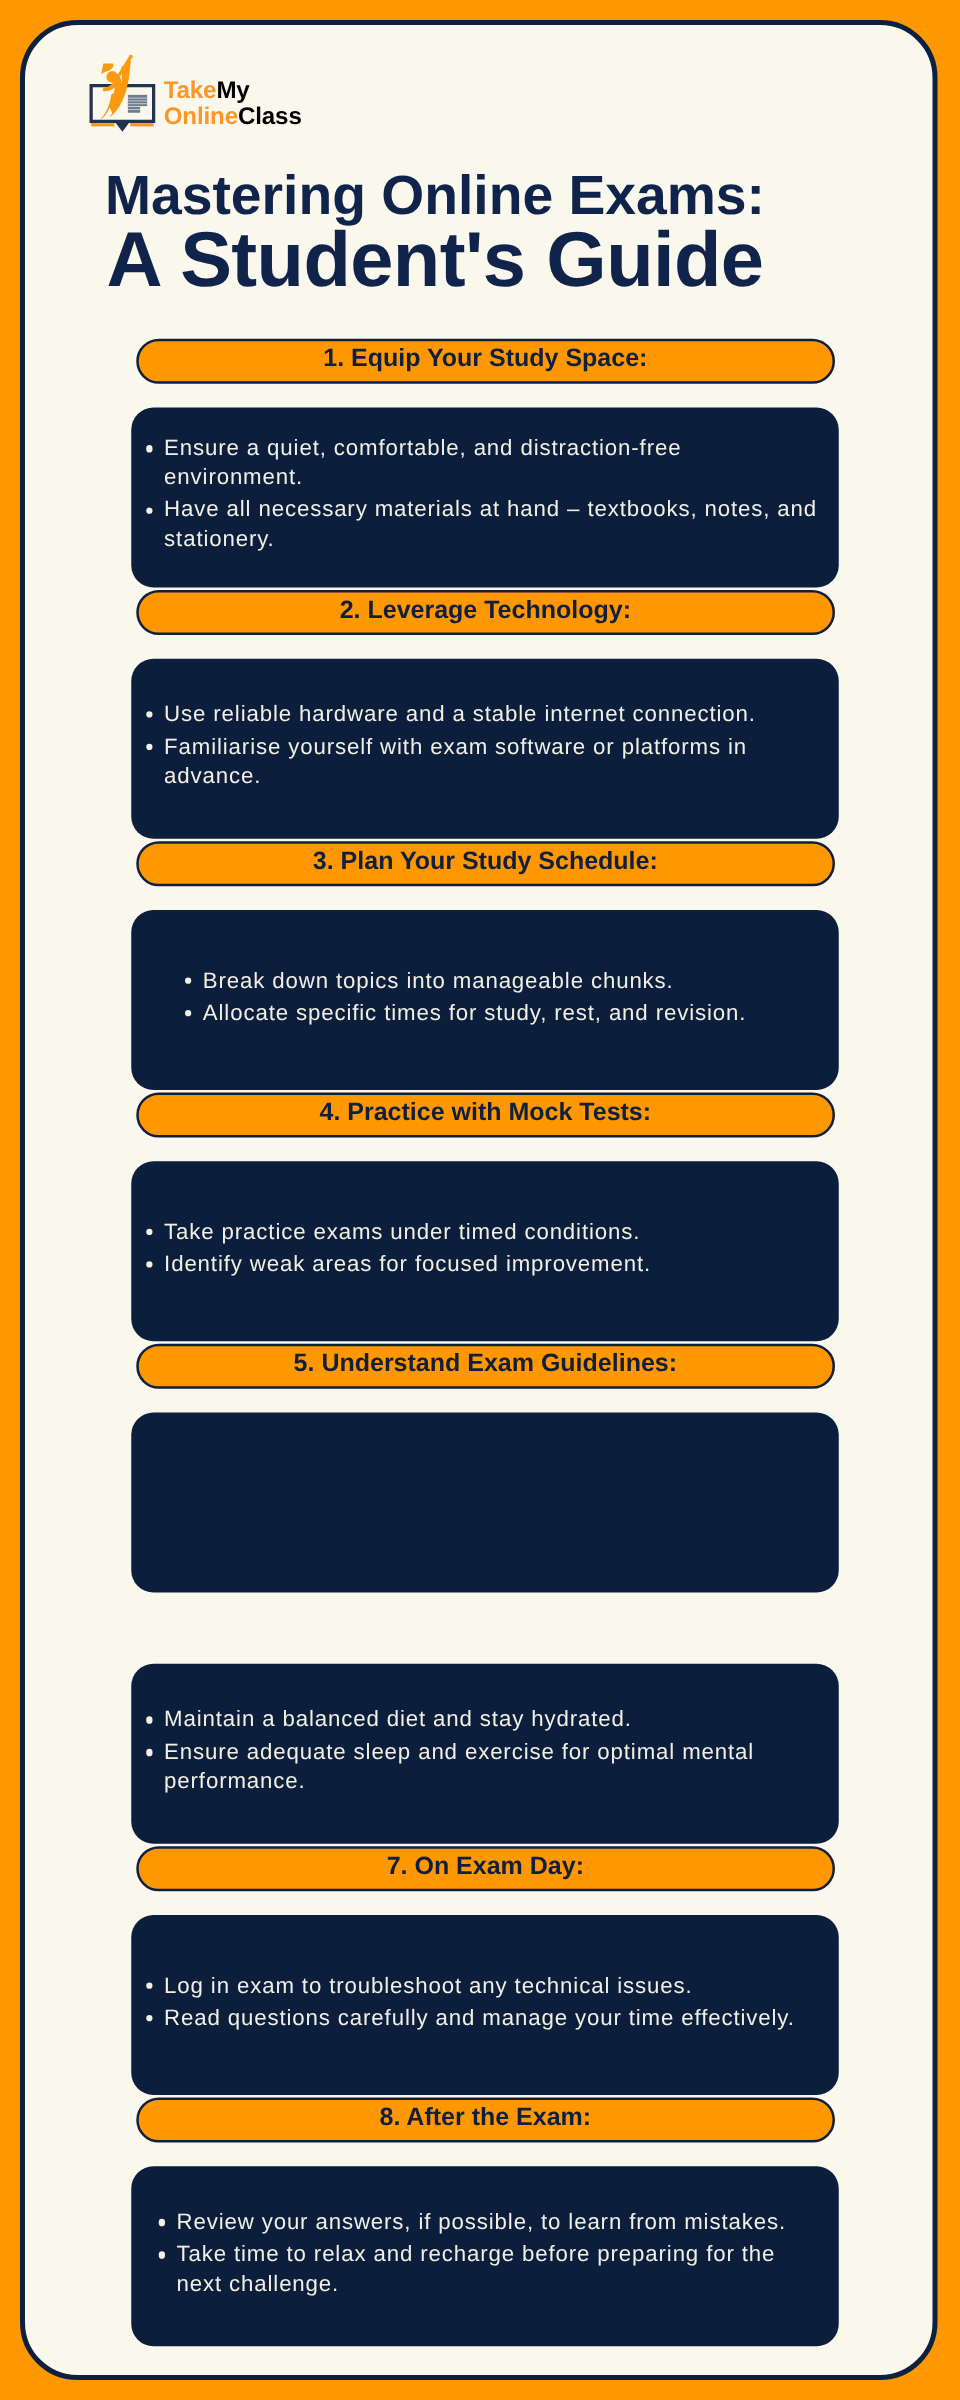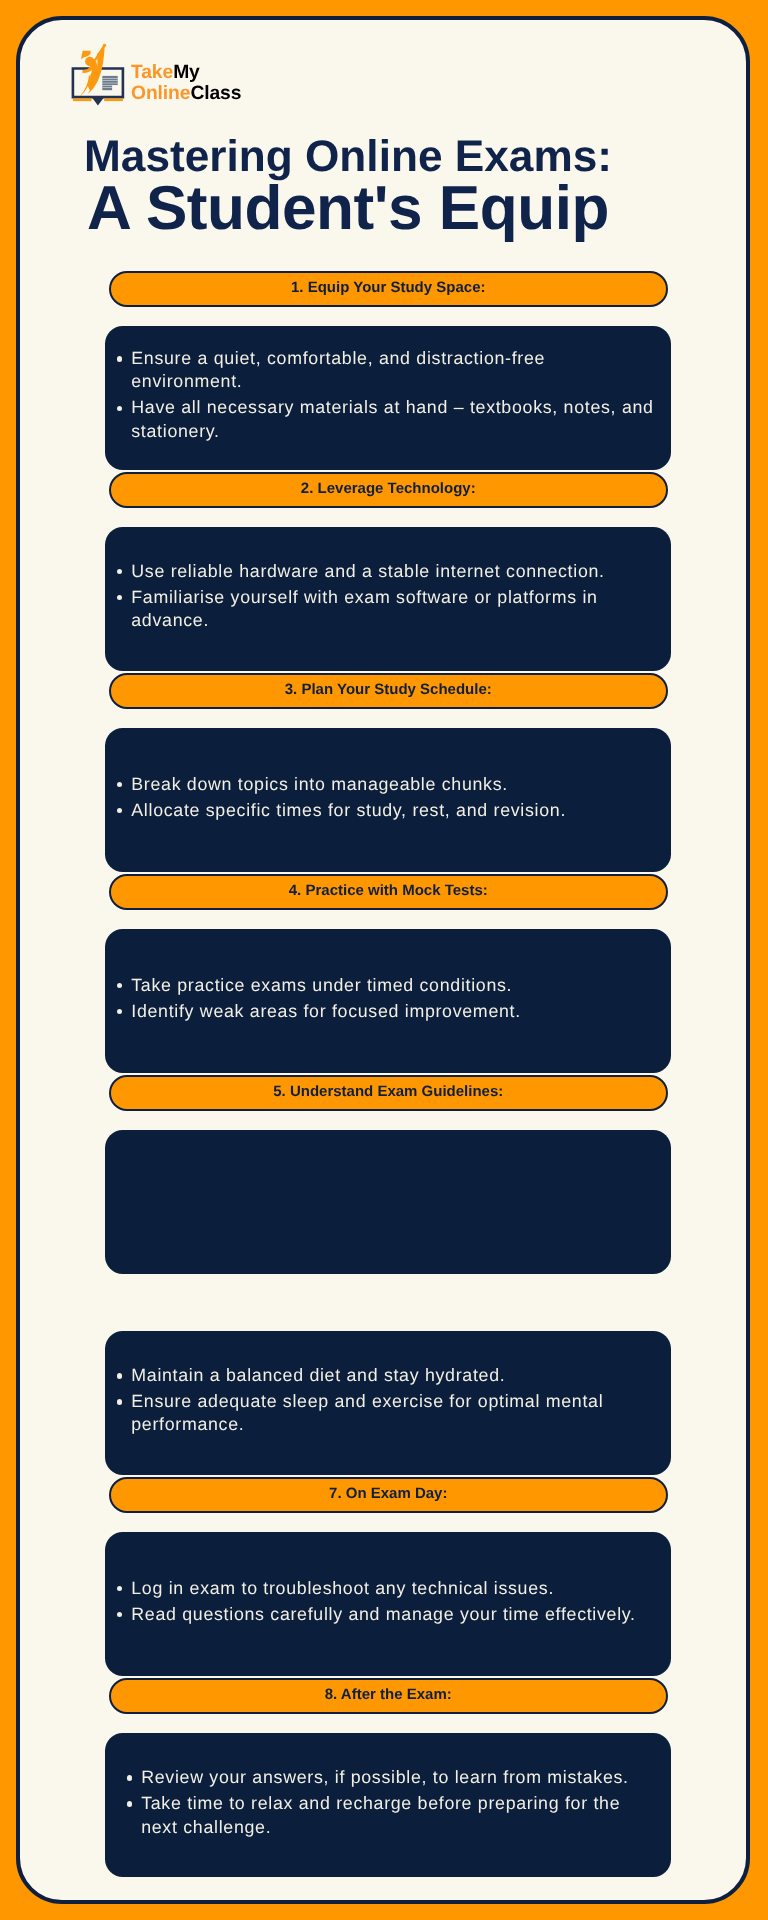--- a/index.html
+++ b/index.html
@@ -19,21 +19,21 @@
   
   .title{position:absolute;left:16px;width:664px;top:139.8px;text-align:center;color:#10234A;
          font-weight:bold;}
   .t1{font-size:44.2px;letter-spacing:0px;line-height:34px;}
   .t2{font-size:62.1px;letter-spacing:-0.47px;line-height:48px;margin-top:11px;}
 
   
   .pill{position:absolute;left:109px;width:558.5px;height:35.5px;box-sizing:border-box;
         background:#FF9800;border:2px solid #101F3E;border-radius:18px;
         display:flex;align-items:center;justify-content:center;
-        color:#101F3E;font-weight:bold;font-size:15px;letter-spacing:0px;}
+        color:#101F3E;font-weight:bold;font-size:20px;letter-spacing:0px;}
   .pill span{display:block;margin-top:-3px;}
   .card{position:absolute;left:105px;width:565.5px;height:144px;background:#0B1E3C;
         border-radius:17.8px;box-sizing:border-box;display:flex;align-items:center;}
   ul{margin:0;padding:0 0 0 11.6px;list-style:none;width:100%;box-sizing:border-box;position:relative;top:-2.5px;}
   .card.indent ul{padding-left:21.5px;}
   .card.indent li{width:505px;}
   li{position:relative;color:#F2EFE4;font-size:17.8px;line-height:23.4px;
      padding-left:14.7px;width:527px;box-sizing:content-box;
      margin-bottom:2.6px;letter-spacing:0.7px;}
   li:last-child{margin-bottom:0;}
@@ -114,21 +114,21 @@
       </svg>
     </span>
     <span class="logo-words">
       <span class="lw1"><span class="o">Take</span><span class="n">My</span></span>
       <span class="lw2"><span class="o">Online</span><span class="n">Class</span></span>
     </span>
   </div>
 
   <div class="title">
     <div class="t1">Mastering Online Exams:</div>
-    <div class="t2">A Student's Equip</div>
+    <div class="t2">A Student's Guide</div>
   </div>
 
 <div id="sections">
     <div class="pill" style="top: 271px;">
       <span>1. Equip Your Study Space:</span>
     </div>
     <div class="card" style="top: 325.7px;">
       <ul>
         <li>
           <span class="dot"></span>
@@ -151,21 +151,21 @@
         </li>
         <li>
           <span class="dot"></span>
           <span class="txt">Familiarise yourself with exam software or platforms in advance.</span>
         </li>
       </ul>
     </div>
     <div class="pill" style="top: 673.1px;">
       <span>3. Plan Your Study Schedule:</span>
     </div>
-    <div class="card" style="top: 727.8px;">
+    <div class="card" style="top: 727.8px; padding-left: 31px;">
       <ul>
         <li>
           <span class="dot"></span>
           <span class="txt">Break down topics into manageable chunks.</span>
         </li>
         <li>
           <span class="dot"></span>
           <span class="txt">Allocate specific times for study, rest, and revision.</span>
         </li>
       </ul>

